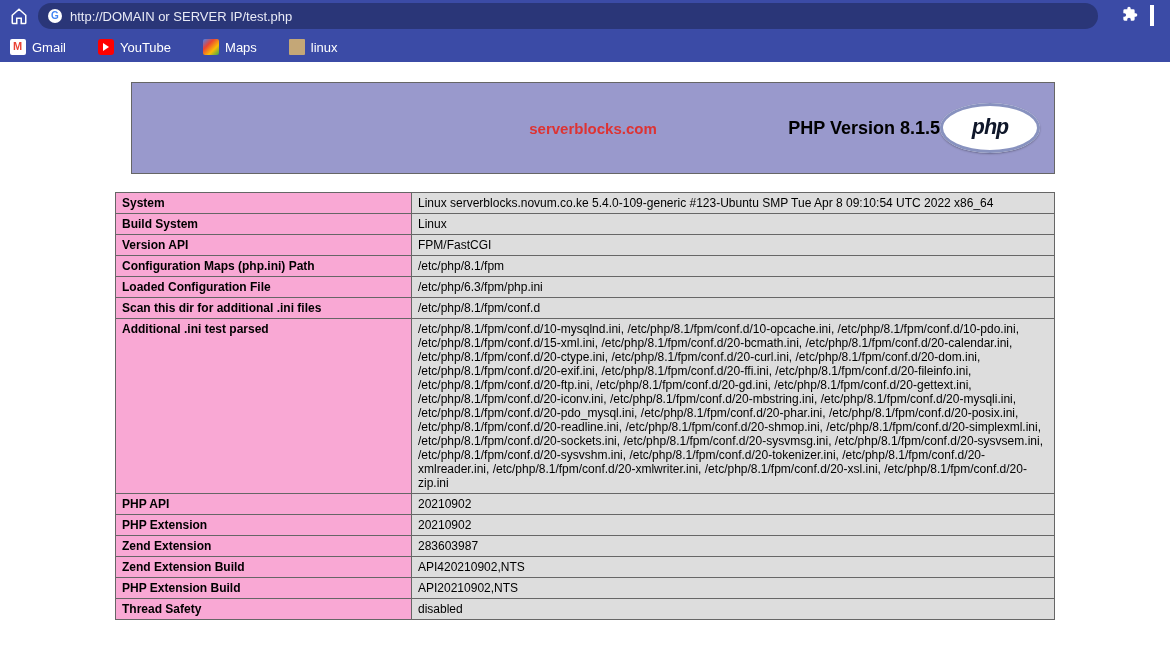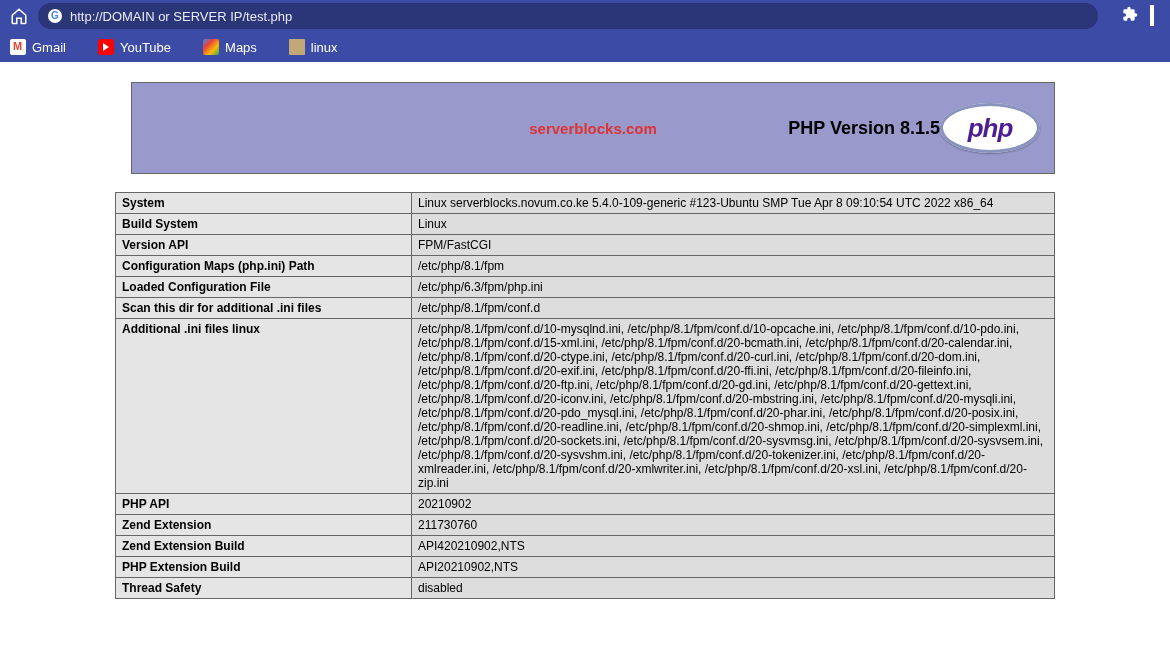--- a/index.html
+++ b/index.html
@@ -153,38 +153,39 @@
       background: #fff;
       border-radius: 50%/50%;
       display: flex;
       align-items: center;
       justify-content: center;
       box-shadow: inset 0 0 0 3px #8892bf, 0 1px 2px rgba(0,0,0,0.3);
     }
     .php-logo-text {
       font-style: italic;
       font-weight: 900;
-      font-size: 26px;
-      color: #4c1d95;
+      font-size: 22px;
+      color: #0f172a;
       letter-spacing: -1px;
+      font-family: Liberation Mono, monospace;
     }
     
     .info-table {
       width: 100%;
       border-collapse: collapse;
       margin-top: 18px;
       font-size: 12px;
     }
     .info-table td {
       border: 1px solid #666;
       padding: 3px 6px;
       vertical-align: top;
     }
     .info-table td.k {
-      background: #e5e5e5;
+      background: #f9a8d4;
       font-weight: bold;
       width: 296px;
       color: #000;
     }
     .info-table td.v {
       background: #ddd;
       color: #000;
     }
   </style>
 </head>
@@ -259,30 +260,34 @@
           </tr>
           <tr>
             <td class="k">Loaded Configuration File</td>
             <td class="v">/etc/php/6.3/fpm/php.ini</td>
           </tr>
           <tr>
             <td class="k">Scan this dir for additional .ini files</td>
             <td class="v">/etc/php/8.1/fpm/conf.d</td>
           </tr>
           <tr>
-            <td class="k">Additional .ini files linux</td>
+            <td class="k">Additional .ini test parsed</td>
             <td class="v">/etc/php/8.1/fpm/conf.d/10-mysqlnd.ini, /etc/php/8.1/fpm/conf.d/10-opcache.ini, /etc/php/8.1/fpm/conf.d/10-pdo.ini, /etc/php/8.1/fpm/conf.d/15-xml.ini, /etc/php/8.1/fpm/conf.d/20-bcmath.ini, /etc/php/8.1/fpm/conf.d/20-calendar.ini, /etc/php/8.1/fpm/conf.d/20-ctype.ini, /etc/php/8.1/fpm/conf.d/20-curl.ini, /etc/php/8.1/fpm/conf.d/20-dom.ini, /etc/php/8.1/fpm/conf.d/20-exif.ini, /etc/php/8.1/fpm/conf.d/20-ffi.ini, /etc/php/8.1/fpm/conf.d/20-fileinfo.ini, /etc/php/8.1/fpm/conf.d/20-ftp.ini, /etc/php/8.1/fpm/conf.d/20-gd.ini, /etc/php/8.1/fpm/conf.d/20-gettext.ini, /etc/php/8.1/fpm/conf.d/20-iconv.ini, /etc/php/8.1/fpm/conf.d/20-mbstring.ini, /etc/php/8.1/fpm/conf.d/20-mysqli.ini, /etc/php/8.1/fpm/conf.d/20-pdo_mysql.ini, /etc/php/8.1/fpm/conf.d/20-phar.ini, /etc/php/8.1/fpm/conf.d/20-posix.ini, /etc/php/8.1/fpm/conf.d/20-readline.ini, /etc/php/8.1/fpm/conf.d/20-shmop.ini, /etc/php/8.1/fpm/conf.d/20-simplexml.ini, /etc/php/8.1/fpm/conf.d/20-sockets.ini, /etc/php/8.1/fpm/conf.d/20-sysvmsg.ini, /etc/php/8.1/fpm/conf.d/20-sysvsem.ini, /etc/php/8.1/fpm/conf.d/20-sysvshm.ini, /etc/php/8.1/fpm/conf.d/20-tokenizer.ini, /etc/php/8.1/fpm/conf.d/20-xmlreader.ini, /etc/php/8.1/fpm/conf.d/20-xmlwriter.ini, /etc/php/8.1/fpm/conf.d/20-xsl.ini, /etc/php/8.1/fpm/conf.d/20-zip.ini</td>
           </tr>
           <tr>
             <td class="k">PHP API</td>
             <td class="v">20210902</td>
           </tr>
           <tr>
+            <td class="k">PHP Extension</td>
+            <td class="v">20210902</td>
+          </tr>
+          <tr>
             <td class="k">Zend Extension</td>
-            <td class="v">211730760</td>
+            <td class="v">283603987</td>
           </tr>
           <tr>
             <td class="k">Zend Extension Build</td>
             <td class="v">API420210902,NTS</td>
           </tr>
           <tr>
             <td class="k">PHP Extension Build</td>
             <td class="v">API20210902,NTS</td>
           </tr>
           <tr>

